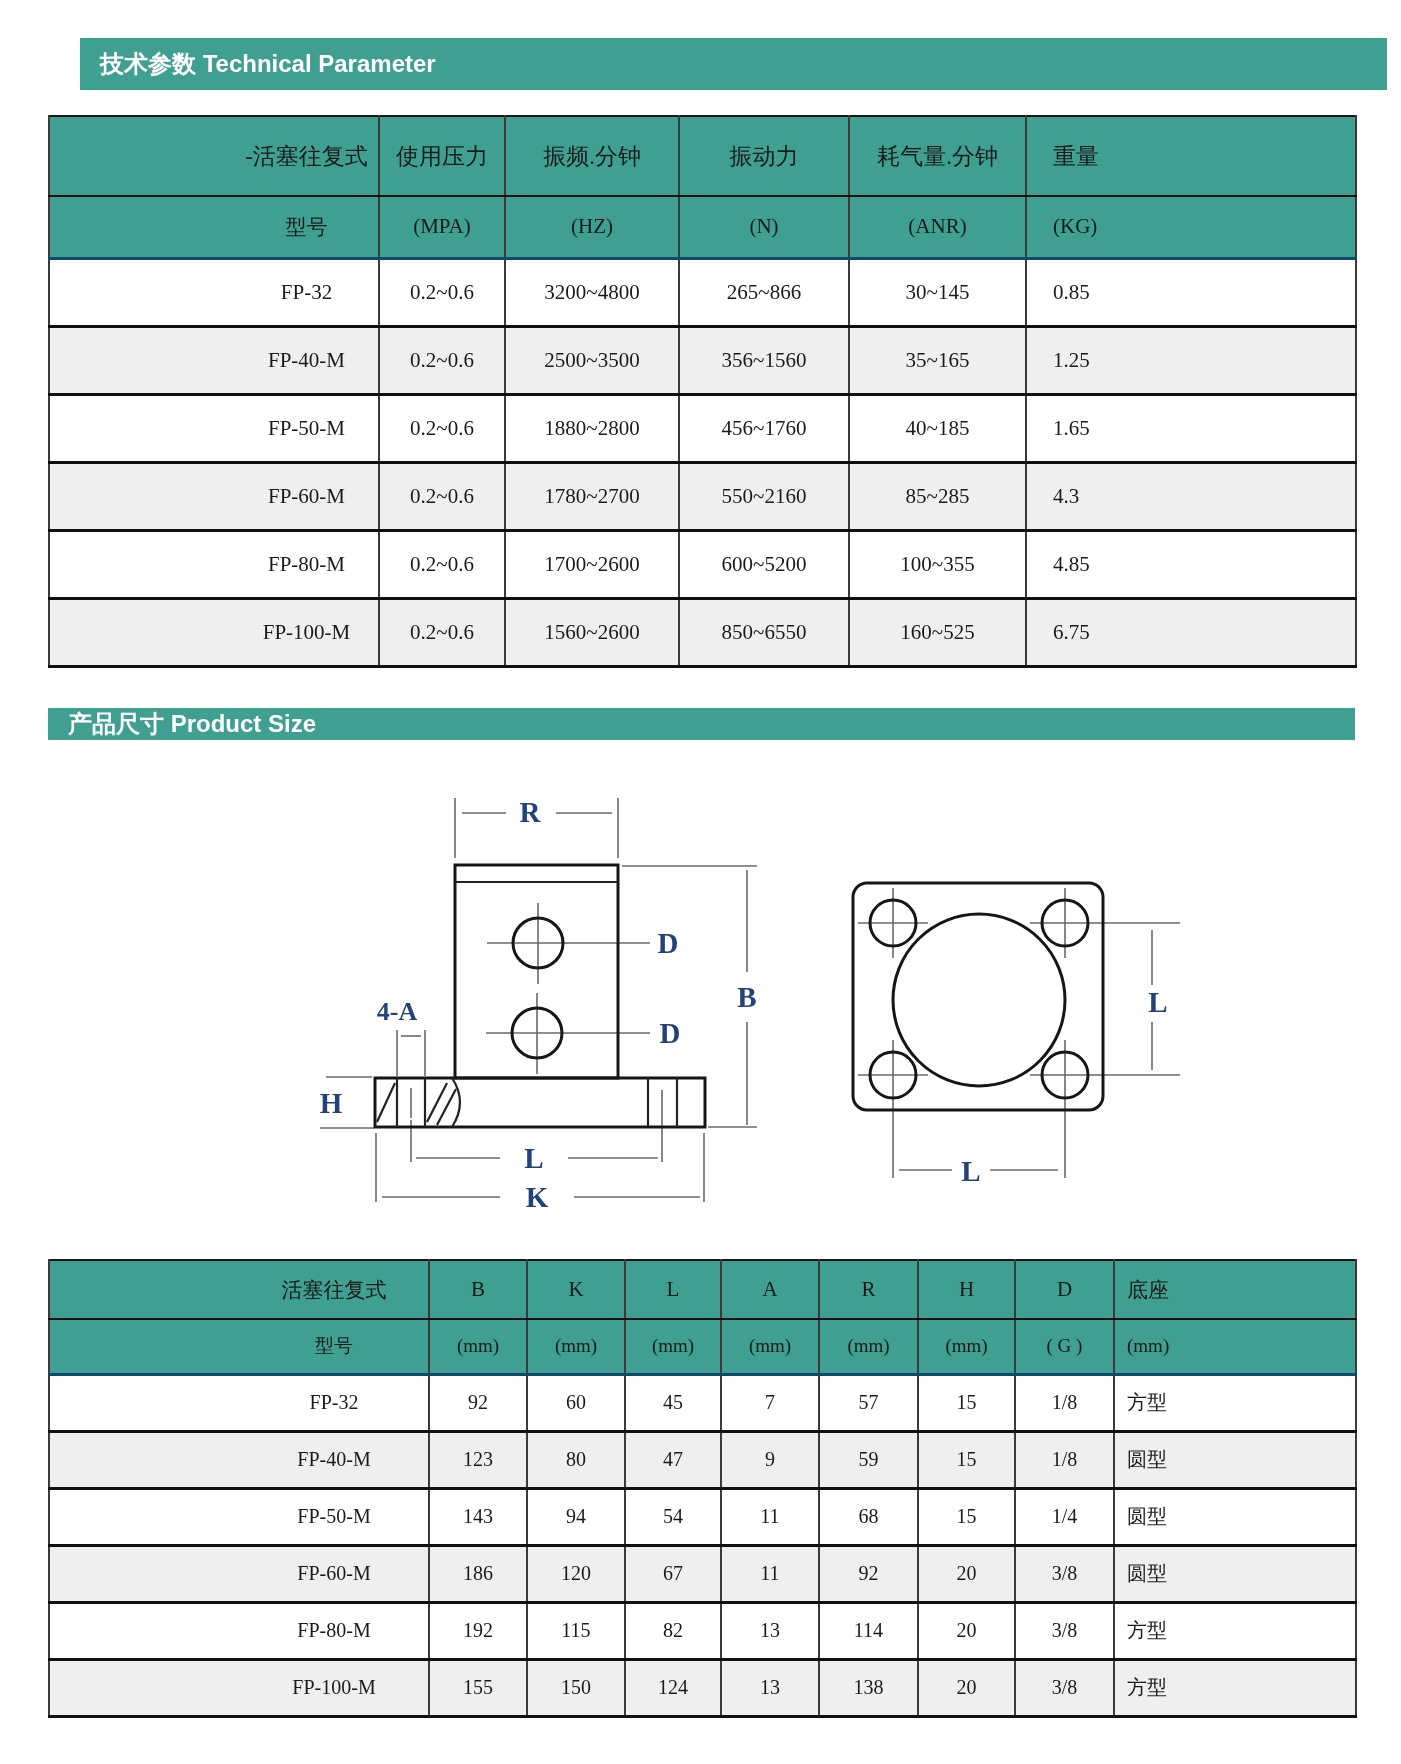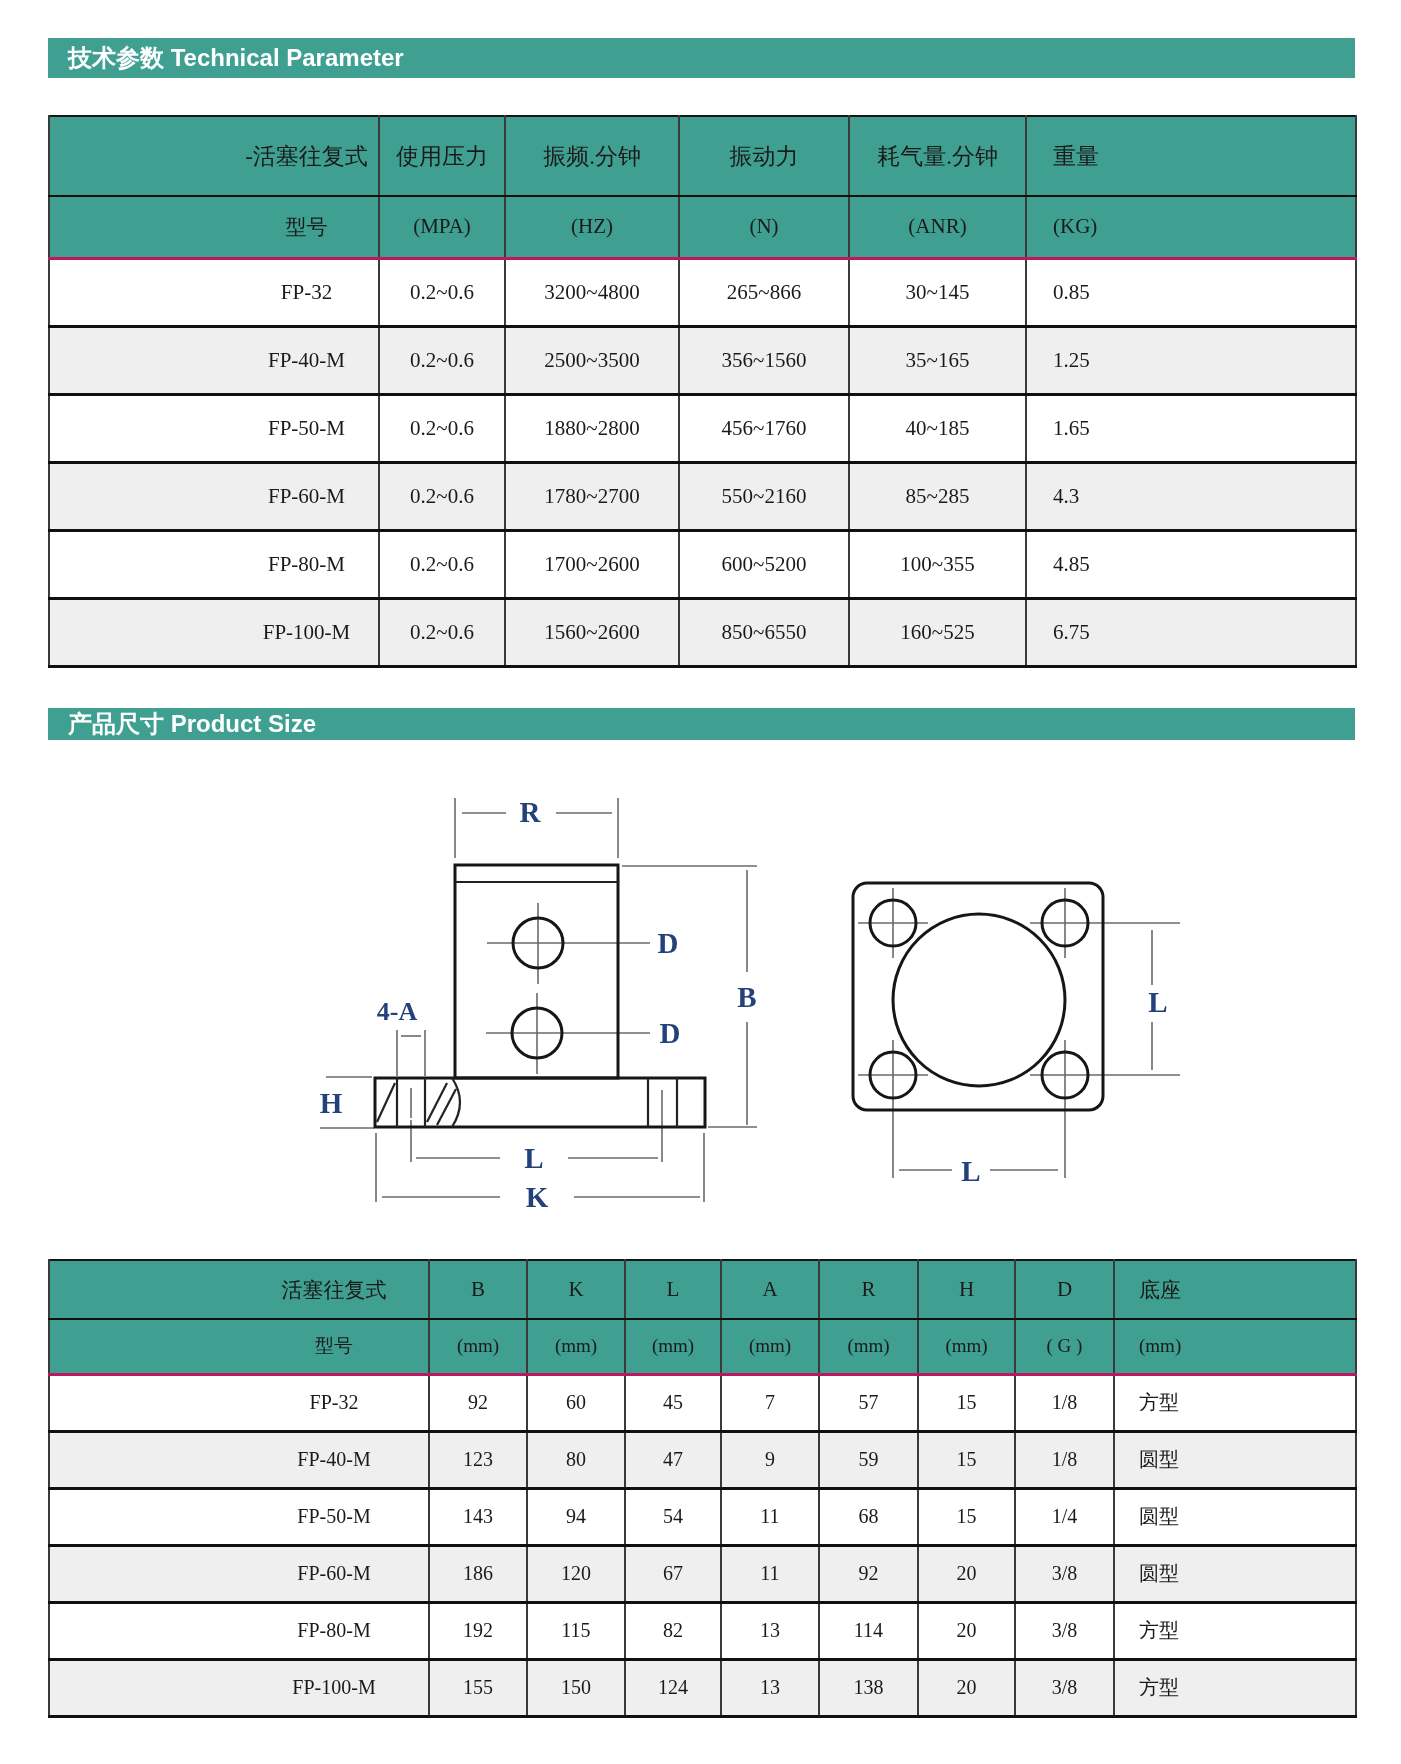--- a/index.html
+++ b/index.html
@@ -2,49 +2,49 @@
 <html style="--accent: #3fa092;"><head>
 <meta charset="utf-8">
 <style>
   html,body{margin:0;padding:0;}
   body{width:1401px;height:1764px;background:#ffffff;position:relative;overflow:hidden;
        font-family:"Liberation Serif",serif;}
   .page{position:absolute;inset:0;}
   .section-bar{position:absolute;left:48px;width:1307px;background:var(--accent,#3fa092);
        color:#ffffff;font-family:"Liberation Sans",sans-serif;font-weight:bold;
        font-size:24px;display:flex;align-items:center;padding-left:20px;box-sizing:border-box;}
-  #bar1{top:38px;height:40px;}
+  #bar1{top:38px;height:52px;margin-left:32px;}
   #bar2{top:708px;height:32px;}
 
   table.tbl{position:absolute;left:48px;width:1307px;border-collapse:collapse;table-layout:fixed;
        background:#ffffff;color:#1a1a1a;}
   table.tbl th,table.tbl td{border-left:2px solid #3a3a3a;border-right:2px solid #3a3a3a;
        text-align:center;font-weight:normal;padding:0;overflow:hidden;white-space:nowrap;}
   table.tbl{border:2px solid #161616;}
   table.tbl thead th{background:var(--accent,#3fa092);}
   table.tbl thead tr.h1 th{border-bottom:2px solid #101010;}
-  table.tbl thead tr.h2 th{border-bottom:3px solid #be185d;margin-top:20px;}
+  table.tbl thead tr.h2 th{border-bottom:3px solid #0c4a6e;margin-top:20px;}
   table.tbl tbody td{border-bottom:3px solid #101010;}
   table.tbl tbody tr:nth-child(even){background:#efefef;}
 
   #tech-table{top:115px;font-size:21px;}
   #tech-table thead tr.h1{height:80px;margin-left:24px;}
   #tech-table thead tr.h1 th{font-size:23px;}
   #tech-table thead tr.h2{height:62px;font-size:21px;}
   #tech-table tbody tr{height:68px;}
   #tech-table .cmodel{padding-left:185px;}
   #tech-table .clast{text-align:left;padding-left:26px;}
 
   #size-table{top:1259px;font-size:20px;}
   #size-table thead tr.h1{height:59px;}
   #size-table thead tr.h1 th{font-size:21px;}
   #size-table thead tr.h2{height:55px;font-size:19px;}
   #size-table tbody tr{height:57px;}
   #size-table .cmodel{padding-left:190px;}
-  #size-table .clast{text-align:left;padding-left:24px;}
+  #size-table .clast{text-align:left;padding-left:12px;}
 
   svg.drawing{position:absolute;left:0;top:0;width:1401px;height:1764px;pointer-events:none;}
   svg .shape{stroke:#161616;fill:none;stroke-width:3;}
   svg .mid{stroke:#222222;fill:none;stroke-width:2.2;}
   svg .thin{stroke:#6a6a6a;fill:none;stroke-width:1.6;}
   svg text.dim{fill:#24427a;font-family:"Liberation Serif",serif;font-size:29px;font-weight:bold;
       text-anchor:middle;}
   svg text.dimsm{font-size:26px;}
 </style>
 </head>

